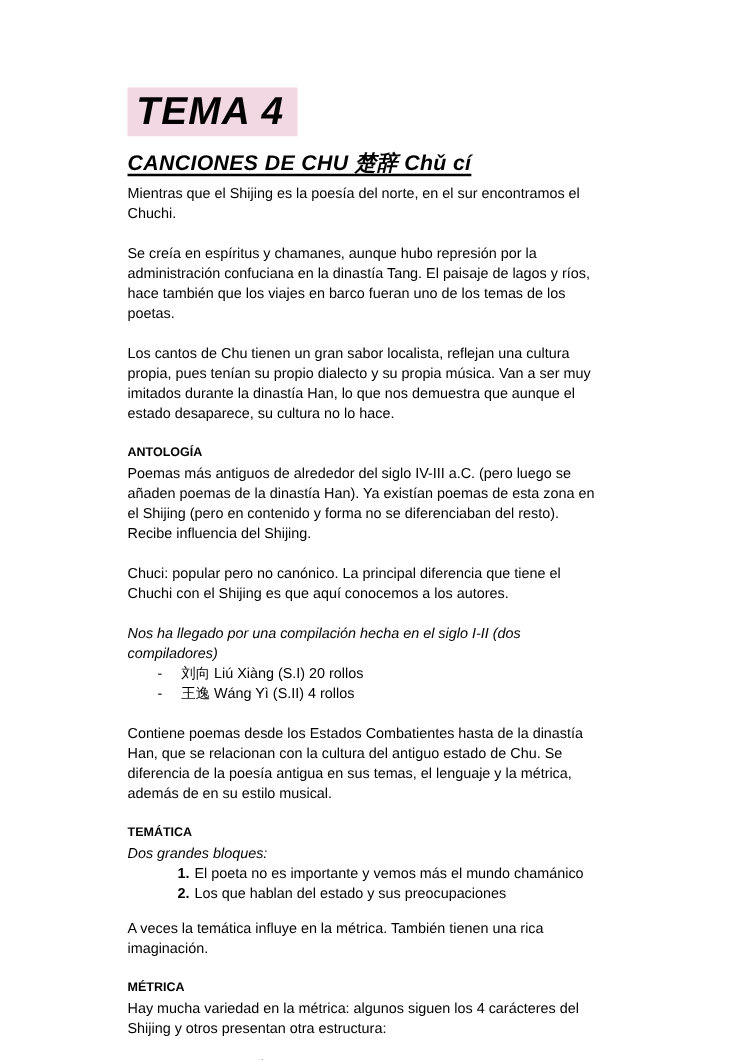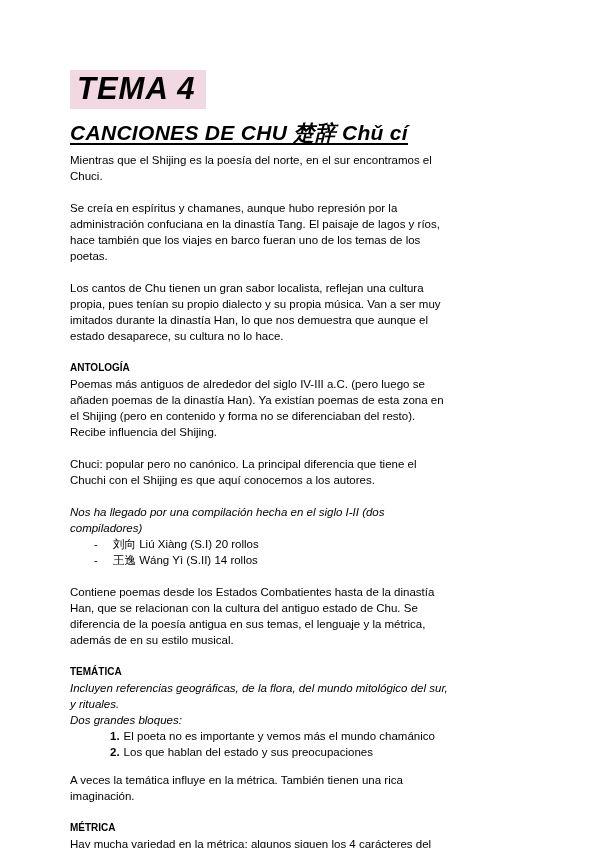--- a/index.html
+++ b/index.html
@@ -9,34 +9,35 @@
     height: 848px;
     font-family: "Liberation Sans", "DejaVu Sans", sans-serif;
     color: #000000;
     overflow: hidden;
   }
   .page {
     width: 516px;
     height: 848px;
     background: #ffffff;
     padding: 70px 68px 0 70px;
+    margin-left: 32px;
   }
   .doc-title-wrap { margin: 0 0 10px 0; }
   .doc-title {
     display: inline-block;
     background: #f2d8e2;
     font-size: 31px;
     font-weight: bold;
     font-style: italic;
     letter-spacing: 1px;
     padding: 3px 10px 5px 7px;
     line-height: 1.0;
   }
   .doc-heading {
-    font-size: 21px;
+    font-size: 17px;
     font-weight: bold;
     font-style: italic;
     letter-spacing: 0.3px;
     margin: 0 0 5px 0;
   }
   .doc-heading .u {
     text-decoration: underline;
     text-decoration-thickness: 2px;
     text-underline-offset: 3px;
   }
@@ -100,44 +101,43 @@
 <div class="page">
 
   <div class="doc-title-wrap">
     <span class="doc-title">TEMA 4</span>
   </div>
 
   <h1 class="doc-heading">
     <span class="u">CANCIONES DE CHU 楚辞 Chǔ cí</span>
   </h1>
 
-  <p>Mientras que el Shijing es la poesía del norte, en el sur encontramos el Chuci.</p>
+  <p>Mientras que el Shijing es la poesía del norte, en el sur encontramos el Chuchi.</p>
   <p>Se creía en espíritus y chamanes, aunque hubo represión por la administración confuciana en la dinastía Tang. El paisaje de lagos y ríos, hace también que los viajes en barco fueran uno de los temas de los poetas.</p>
   <p>Los cantos de Chu tienen un gran sabor localista, reflejan una cultura propia, pues tenían su propio dialecto y su propia música. Van a ser muy imitados durante la dinastía Han, lo que nos demuestra que aunque el estado desaparece, su cultura no lo hace.</p>
 
   <h2 class="section-heading">ANTOLOGÍA</h2>
   <p>Poemas más antiguos de alrededor del siglo IV-III a.C. (pero luego se añaden poemas de la dinastía Han). Ya existían poemas de esta zona en el Shijing (pero en contenido y forma no se diferenciaban del resto). Recibe influencia del Shijing.</p>
   <p>Chuci: popular pero no canónico. La principal diferencia que tiene el Chuchi con el Shijing es que aquí conocemos a los autores.</p>
   <p class="tight">Nos ha llegado por una compilación hecha en el siglo I-II (dos compiladores)</p>
 
   <ul class="dash-list">
     <li>
       <span class="dash">-</span>
       <span>刘向 Liú Xiàng (S.I) 20 rollos</span>
     </li>
     <li>
       <span class="dash">-</span>
-      <span>王逸 Wáng Yì (S.II) 14 rollos</span>
+      <span>王逸 Wáng Yì (S.II) 4 rollos</span>
     </li>
   </ul>
 
   <p>Contiene poemas desde los Estados Combatientes hasta de la dinastía Han, que se relacionan con la cultura del antiguo estado de Chu. Se diferencia de la poesía antigua en sus temas, el lenguaje y la métrica, además de en su estilo musical.</p>
 
   <h2 class="section-heading">TEMÁTICA</h2>
-  <p class="tight">Incluyen referencias geográficas, de la flora, del mundo mitológico del sur, y rituales.</p>
   <p class="tight">Dos grandes bloques:</p>
 
   <ol class="num-list">
     <li>
       <span class="num">1.</span>
       <span>El poeta no es importante y vemos más el mundo chamánico</span>
     </li>
     <li>
       <span class="num">2.</span>
       <span>Los que hablan del estado y sus preocupaciones</span>

